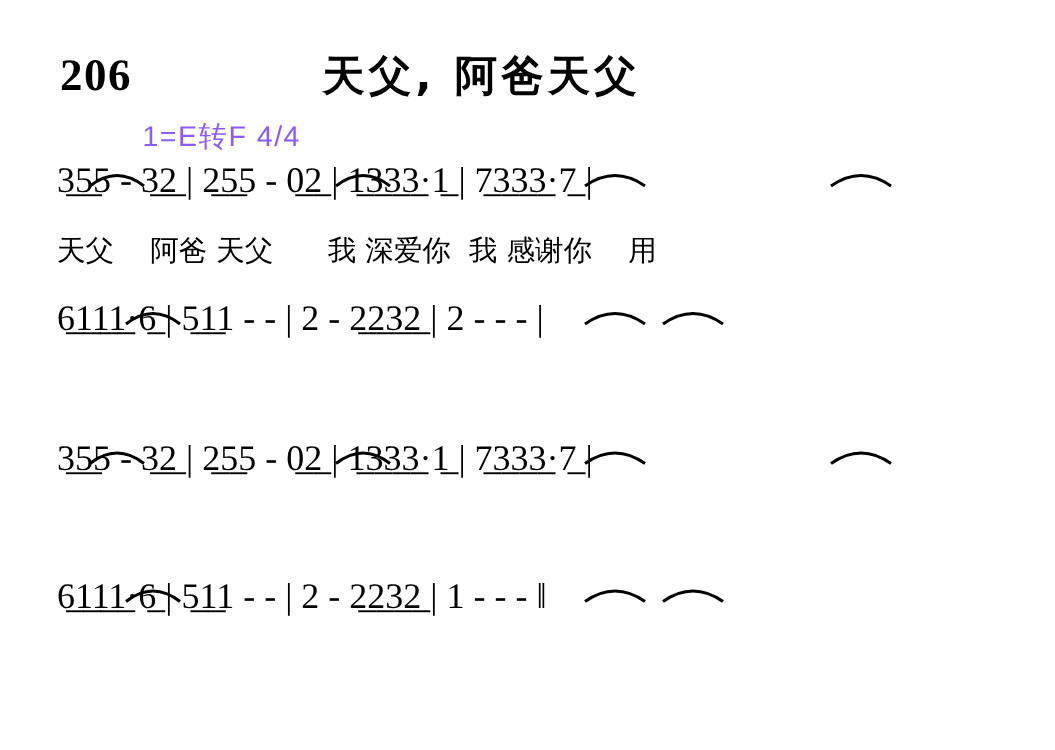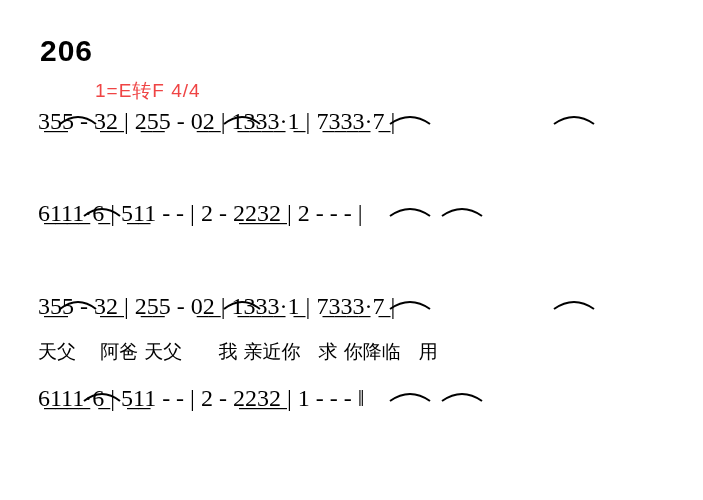--- a/index.html
+++ b/index.html
@@ -14,37 +14,37 @@
     position:absolute;
     left:0;top:0;width:703px;height:500px;
   }
   .song-number{
     position:absolute;
     left:40px;top:34px;
     font-size:30px;
     font-weight:bold;
     letter-spacing:1px;
     color:#000;
-    font-family:Liberation Sans, sans-serif;
+    font-family:Liberation Serif, serif;
   }
   .song-title{
     position:absolute;
     left:215px;top:32px;
     font-size:28px;
     font-weight:bold;
     letter-spacing:3px;
     color:#000;
     font-family:"DejaVu Sans", sans-serif;
   }
   .key-signature{
     position:absolute;
     left:95px;top:78px;
     font-size:19px;
     letter-spacing:1px;
-    color:#ef4444;
+    color:#8b5cf6;
     font-family:"Liberation Sans", sans-serif;
   }
 
   .system{
     position:absolute;
     left:0;
     width:703px;
     height:88px;
   }
   .sys1{top:108px;}
@@ -79,32 +79,34 @@
     width:640px;height:46px;
     pointer-events:none;
   }
 </style>
 </head>
 <body>
 
 <div class="sheet">
 
   <div class="song-number">206</div>
+  <div class="song-title">天父, 阿爸天父</div>
   <div class="key-signature">1=E转F  4/4</div>
 
   <div class="system sys1">
     <div class="notes">3̲5̲5 - 3̲2̲ | 2̲5̲5 - 0̲2̲ | 1̲3̲3̲3̲·1̲ | 7̲3̲3̲3̲·7̲ |</div>
     <div class="slurlayer">
       <svg width="640" height="46" viewBox="0 0 640 46">
         <path d="M22 16 Q40 2 58 16" stroke="#000" stroke-width="2" fill="none"></path>
         <path d="M186 16 Q204 2 222 16" stroke="#000" stroke-width="2" fill="none"></path>
         <path d="M352 16 Q372 2 392 16" stroke="#000" stroke-width="2" fill="none"></path>
         <path d="M516 16 Q536 2 556 16" stroke="#000" stroke-width="2" fill="none"></path>
       </svg>
     </div>
+    <div class="lyrics">天父    阿爸 天父      我 深爱你  我 感谢你    用</div>
   </div>
 
   <div class="system sys2">
     <div class="notes">6̲1̲1̲1̲·6̲ | 5̲1̲1 - - | 2 - 2̲2̲3̲2̲ | 2 - - - |</div>
     <div class="slurlayer">
       <svg width="640" height="46" viewBox="0 0 640 46">
         <path d="M46 16 Q64 2 82 16" stroke="#000" stroke-width="2" fill="none"></path>
         <path d="M352 16 Q372 2 392 16" stroke="#000" stroke-width="2" fill="none"></path>
         <path d="M404 16 Q424 2 444 16" stroke="#000" stroke-width="2" fill="none"></path>
       </svg>
@@ -114,21 +116,20 @@
   <div class="system sys3">
     <div class="notes">3̲5̲5 - 3̲2̲ | 2̲5̲5 - 0̲2̲ | 1̲3̲3̲3̲·1̲ | 7̲3̲3̲3̲·7̲ |</div>
     <div class="slurlayer">
       <svg width="640" height="46" viewBox="0 0 640 46">
         <path d="M22 16 Q40 2 58 16" stroke="#000" stroke-width="2" fill="none"></path>
         <path d="M186 16 Q204 2 222 16" stroke="#000" stroke-width="2" fill="none"></path>
         <path d="M352 16 Q372 2 392 16" stroke="#000" stroke-width="2" fill="none"></path>
         <path d="M516 16 Q536 2 556 16" stroke="#000" stroke-width="2" fill="none"></path>
       </svg>
     </div>
-    <div class="lyrics">天父    阿爸 天父      我 亲近你   求 你降临   用</div>
   </div>
 
   <div class="system sys4">
     <div class="notes">6̲1̲1̲1̲·6̲ | 5̲1̲1 - - | 2 - 2̲2̲3̲2̲ | 1 - - - ‖</div>
     <div class="slurlayer">
       <svg width="640" height="46" viewBox="0 0 640 46">
         <path d="M46 16 Q64 2 82 16" stroke="#000" stroke-width="2" fill="none"></path>
         <path d="M352 16 Q372 2 392 16" stroke="#000" stroke-width="2" fill="none"></path>
         <path d="M404 16 Q424 2 444 16" stroke="#000" stroke-width="2" fill="none"></path>
       </svg>

